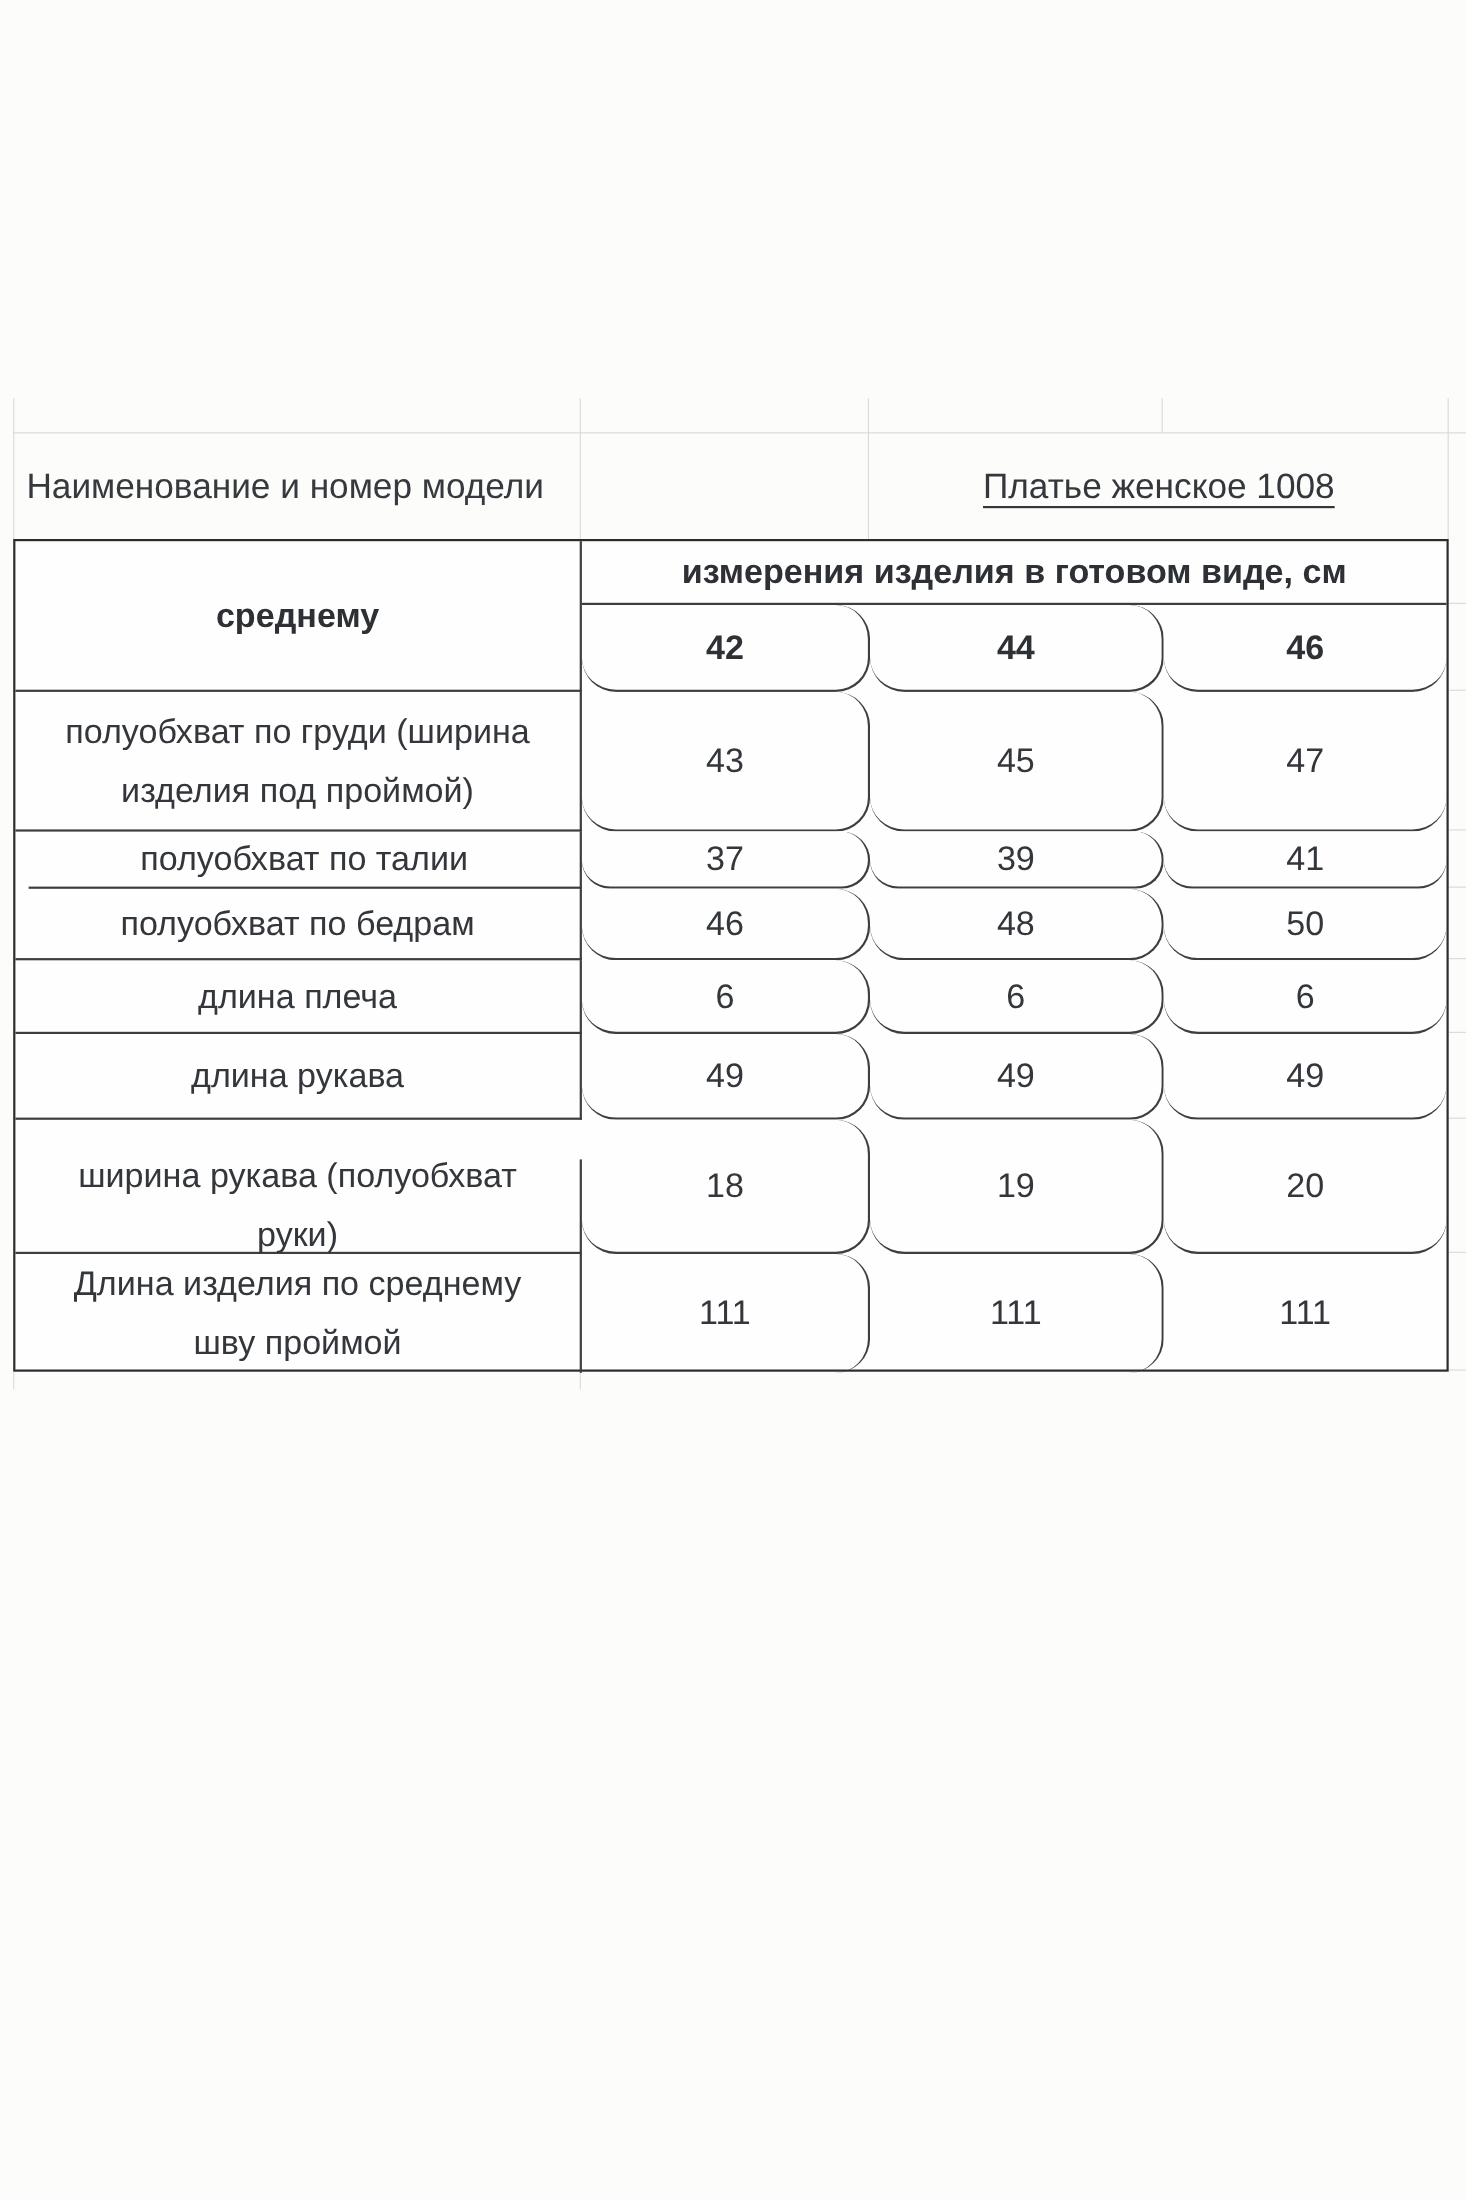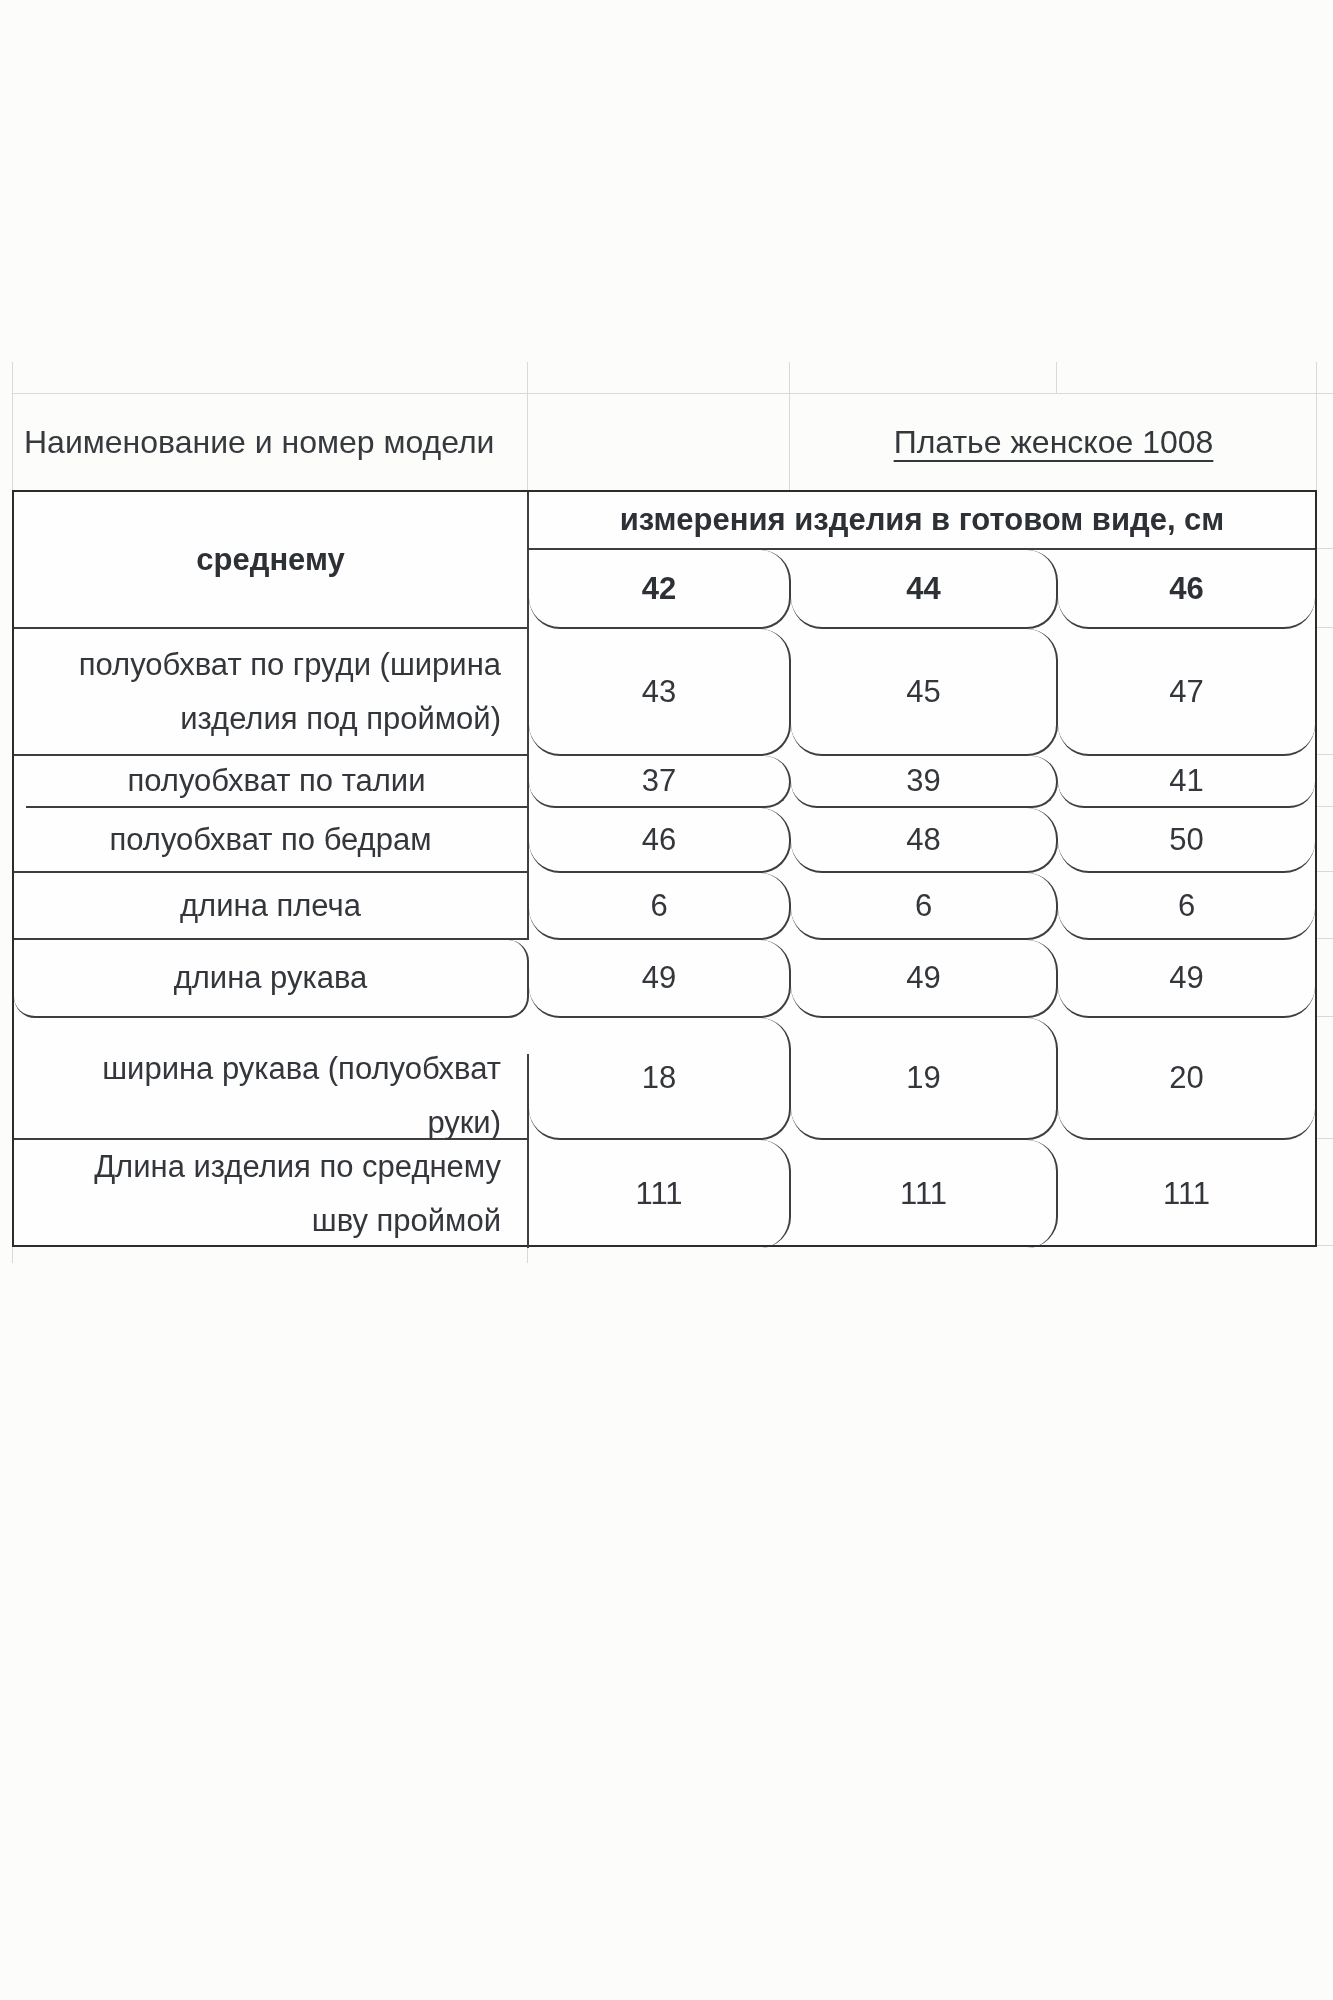--- a/index.html
+++ b/index.html
@@ -40,21 +40,21 @@
     box-sizing:border-box;
     border:2px solid #2c2c2c;
     display:grid;
     grid-template-columns:515px 262px 267px 1fr;
     grid-template-rows:58px 79px 127px 52px 65px 67px 78px 122px 1fr;
     background:#fefefe;
   }
   .cell{
     box-sizing:border-box;
     display:flex;align-items:center;justify-content:center;
-    text-align:right;
+    text-align:center;
     border-right:2px solid #3e3e3e;
     border-bottom:2px solid #3e3e3e;
     font-size:31px;line-height:54px;
     color:#33363b;
     padding:0 26px;
   }
   .cell.last-col{border-right:none;}
   .cell.last-row{border-bottom:none;}
   .cell.bold{font-weight:bold;color:#2d3034;}
   .c-measure{grid-column:1;grid-row:1/3;}
@@ -113,21 +113,21 @@
     <div class="cell" style="grid-column:1;grid-row:5;">полуобхват по бедрам</div>
     <div class="cell num" style="grid-column:2;grid-row:5;">46</div>
     <div class="cell num" style="grid-column:3;grid-row:5;">48</div>
     <div class="cell num last-col" style="grid-column:4;grid-row:5;">50</div>
 
     <div class="cell" style="grid-column:1;grid-row:6;">длина плеча</div>
     <div class="cell num" style="grid-column:2;grid-row:6;">6</div>
     <div class="cell num" style="grid-column:3;grid-row:6;">6</div>
     <div class="cell num last-col" style="grid-column:4;grid-row:6;">6</div>
 
-    <div class="cell" style="grid-column:1;grid-row:7;border-radius:21px;">длина рукава</div>
+    <div class="cell" style="grid-column:1;grid-row:7;">длина рукава</div>
     <div class="cell num" style="grid-column:2;grid-row:7;">49</div>
     <div class="cell num" style="grid-column:3;grid-row:7;">49</div>
     <div class="cell num last-col" style="grid-column:4;grid-row:7;">49</div>
 
     <div class="cell" style="grid-column:1;grid-row:8;margin-top:36px;">ширина рукава (полуобхват руки)</div>
     <div class="cell num" style="grid-column:2;grid-row:8;">18</div>
     <div class="cell num" style="grid-column:3;grid-row:8;">19</div>
     <div class="cell num last-col" style="grid-column:4;grid-row:8;">20</div>
 
     <div class="cell last-row" style="grid-column:1;grid-row:9;">Длина изделия по среднему шву проймой</div>

